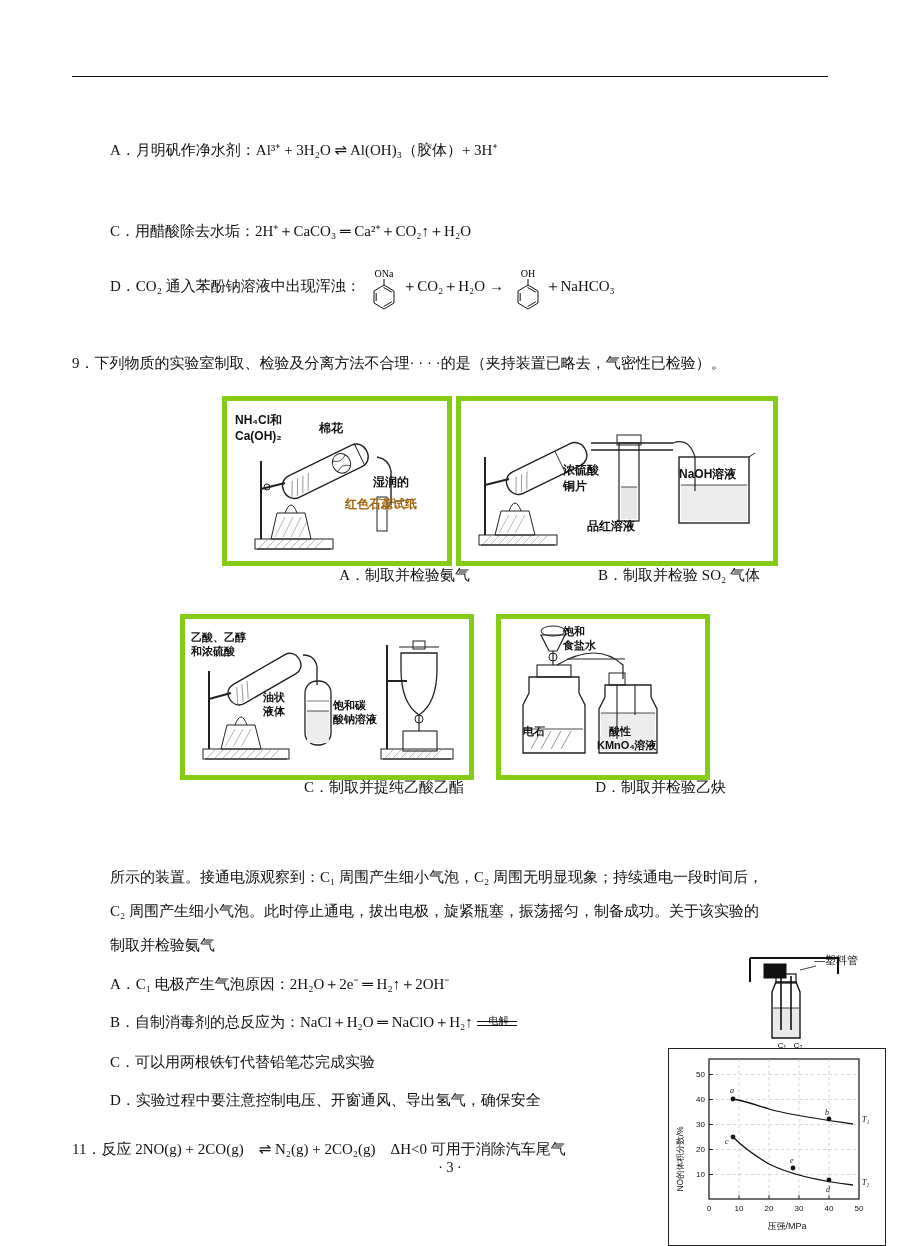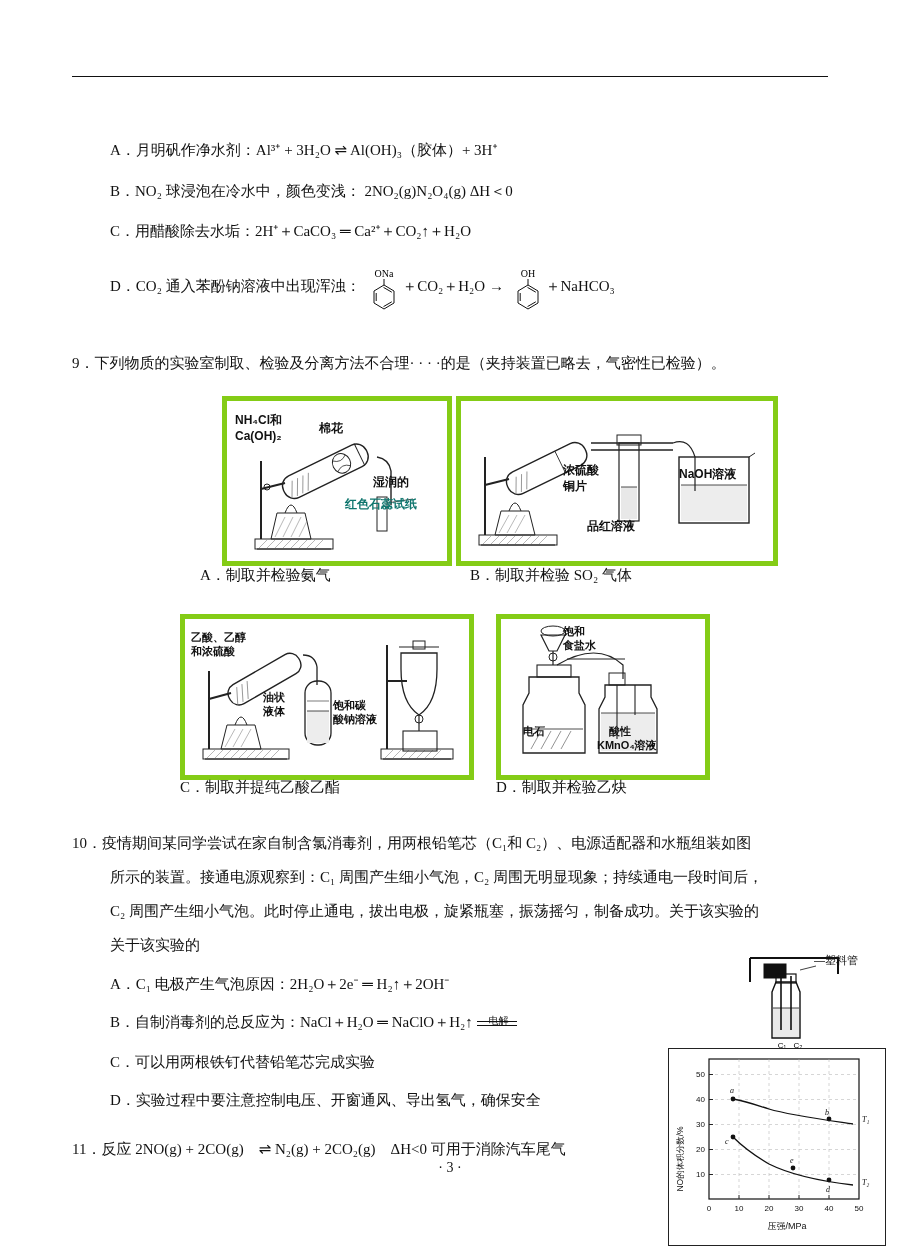--- a/index.html
+++ b/index.html
@@ -57,21 +57,21 @@
   .benzene svg{position:absolute;left:0;top:0;}
   .figbox{
     position:absolute;
     border:5px solid #84cc16;
     background:#fff;
     overflow:hidden;
   }
   .figcap{
     position:absolute;
     font-size:15px;
-    text-align:left;
+    text-align:right;
   }
   .footer{
     position:absolute;
     left:0;right:0;
     text-align:center;
     font-size:14px;
   }
   .chartbox{
     position:absolute;
     border:1px solid #222;
@@ -107,23 +107,20 @@
 
 <div class="page">
 
   <div class="rule"></div>
 
 
   <div class="opt" style="left:110px;top:136px;width:700px;">
     <span>A．</span><span>月明矾作净水剂：Al³⁺ + 3H₂O ⇌ Al(OH)₃（胶体）+ 3H⁺</span>
   </div>
 
-  <div class="opt" style="left:110px;top:177px;width:700px;">
-    <span>B．</span><span>NO₂ 球浸泡在冷水中，颜色变浅： 2NO₂(g)N₂O₄(g)   ΔH＜0</span>
-  </div>
 
   <div class="opt" style="left:110px;top:217px;width:700px;">
     <span>C．</span><span>用醋酸除去水垢：2H⁺＋CaCO₃ ═ Ca²⁺＋CO₂↑＋H₂O</span>
   </div>
 
   <div class="opt" style="left:110px;top:268px;width:720px;">
     <span>D．</span><span>CO₂ 通入苯酚钠溶液中出现浑浊：</span>
     <span class="benzene">
       <svg width="40" height="44" viewBox="0 0 40 44">
         <text x="20" y="9" font-size="10" text-anchor="middle" font-family="Liberation Serif, serif">ONa</text>
@@ -200,21 +197,21 @@
 
       <path d="M150 56 q12 2 14 14 l0 34" fill="none" stroke="#222" stroke-width="1.4"></path>
 
       <rect x="150" y="96" width="10" height="34" fill="none" stroke="#222" stroke-width="1"></rect>
       <line x1="160" y1="102" x2="186" y2="98" stroke="#222" stroke-width="0.8"></line>
     </svg>
     <div class="lbl" style="left:8px;top:12px;width:60px;">NH₄Cl和</div>
     <div class="lbl" style="left:8px;top:28px;width:60px;">Ca(OH)₂</div>
     <div class="lbl" style="left:92px;top:20px;width:40px;">棉花</div>
     <div class="lbl" style="left:146px;top:74px;width:60px;">湿润的</div>
-    <div class="lbl" style="left:118px;top:96px;width:96px;color:#0f766e;">红色石蕊试纸</div>
+    <div class="lbl" style="left:118px;top:96px;width:96px;color:#a16207;">红色石蕊试纸</div>
   </div>
   <div class="figcap" style="left:200px;top:566px;width:270px;">A．制取并检验氨气</div>
 
   <div class="figbox" style="left:456px;top:396px;width:312px;height:160px;">
     <svg width="312" height="160" viewBox="0 0 312 160">
 
       <rect x="18" y="134" width="78" height="10" fill="none" stroke="#222" stroke-width="1"></rect>
       <line x1="20" y1="144" x2="94" y2="144" stroke="#222" stroke-width="1"></line>
       <g stroke="#888" stroke-width="0.6">
         <line x1="22" y1="143" x2="30" y2="135"></line>
@@ -371,31 +368,28 @@
       <line x1="134" y1="66" x2="134" y2="96" stroke="#222" stroke-width="1.1"></line>
     </svg>
     <div class="lbl sm" style="left:62px;top:6px;width:54px;">饱和</div>
     <div class="lbl sm" style="left:62px;top:20px;width:54px;">食盐水</div>
     <div class="lbl sm" style="left:22px;top:106px;width:40px;">电石</div>
     <div class="lbl sm" style="left:108px;top:106px;width:40px;">酸性</div>
     <div class="lbl sm" style="left:96px;top:120px;width:80px;">KMnO₄溶液</div>
   </div>
   <div class="figcap" style="left:496px;top:778px;width:230px;">D．制取并检验乙炔</div>
 
-  <div class="q" style="left:72px;top:826px;width:800px;line-height:34px;">
-    <span class="qnum">10．</span><span>疫情期间某同学尝试在家自制含氯消毒剂，用两根铅笔芯（C₁和 C₂）、电源适配器和水瓶组装如图</span>
-  </div>
   <div class="q" style="left:110px;top:860px;width:800px;line-height:34px;">
     <span>所示的装置。接通电源观察到：C₁ 周围产生细小气泡，C₂ 周围无明显现象；持续通电一段时间后，</span>
   </div>
   <div class="q" style="left:110px;top:894px;width:800px;line-height:34px;">
     <span>C₂ 周围产生细小气泡。此时停止通电，拔出电极，旋紧瓶塞，振荡摇匀，制备成功。关于该实验的</span>
   </div>
   <div class="q" style="left:110px;top:928px;width:800px;line-height:34px;">
-    <span>关于该实验的</span>
+    <span>制取并检验氨气</span>
   </div>
 
   <div class="opt" style="left:110px;top:970px;width:560px;">
     <span>A．</span><span>C₁ 电极产生气泡原因：2H₂O＋2e⁻ ═ H₂↑＋2OH⁻</span>
   </div>
   <div class="opt" style="left:110px;top:1008px;width:560px;">
     <span>B．</span><span>自制消毒剂的总反应为：NaCl＋H₂O ═ NaClO＋H₂↑</span>
     <span class="eqd"><span class="eqlabel">电解</span></span>
   </div>
   <div class="opt" style="left:110px;top:1048px;width:560px;">

